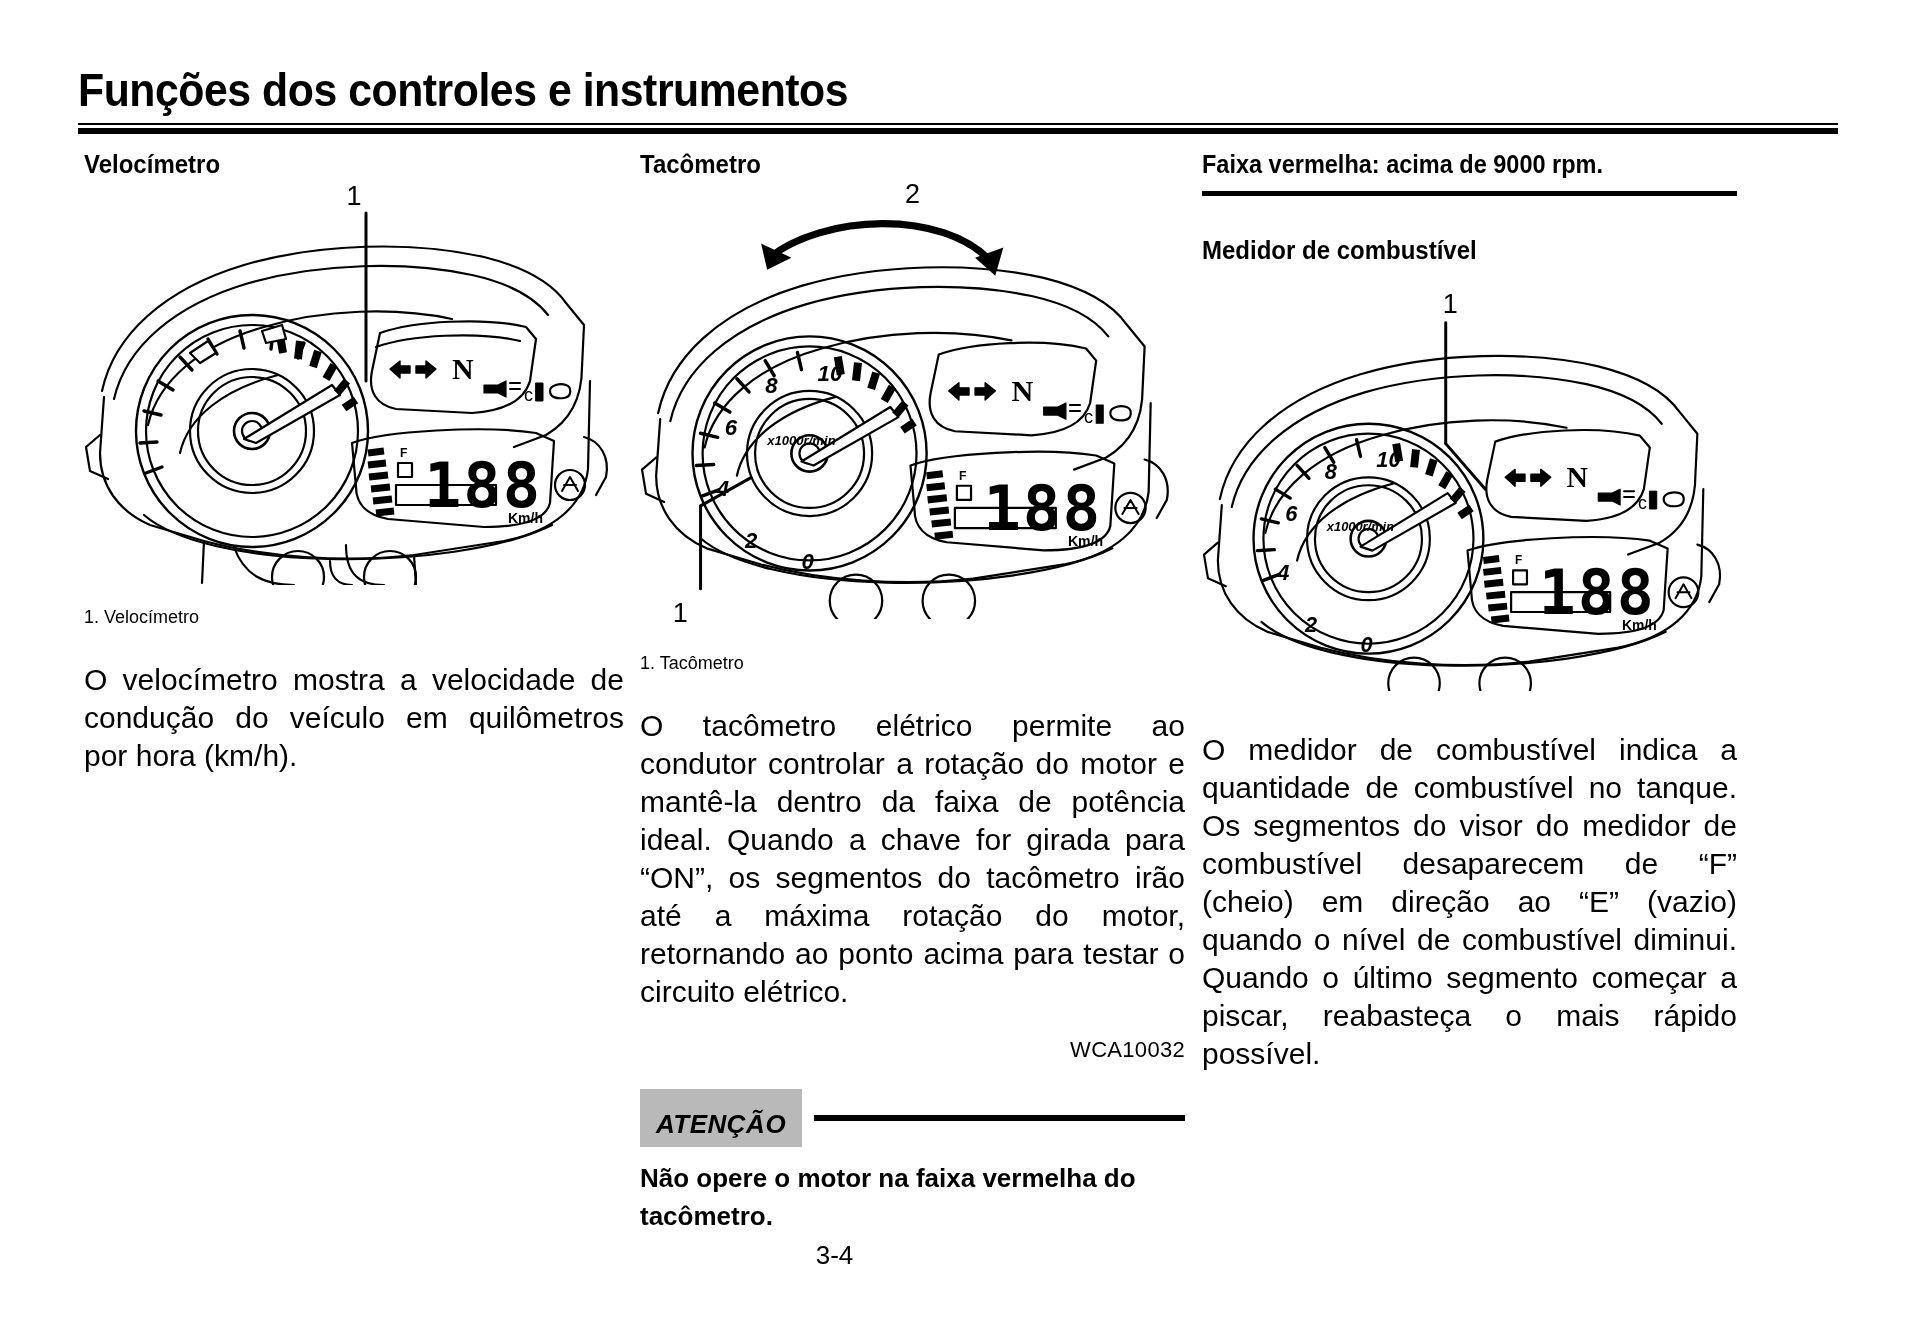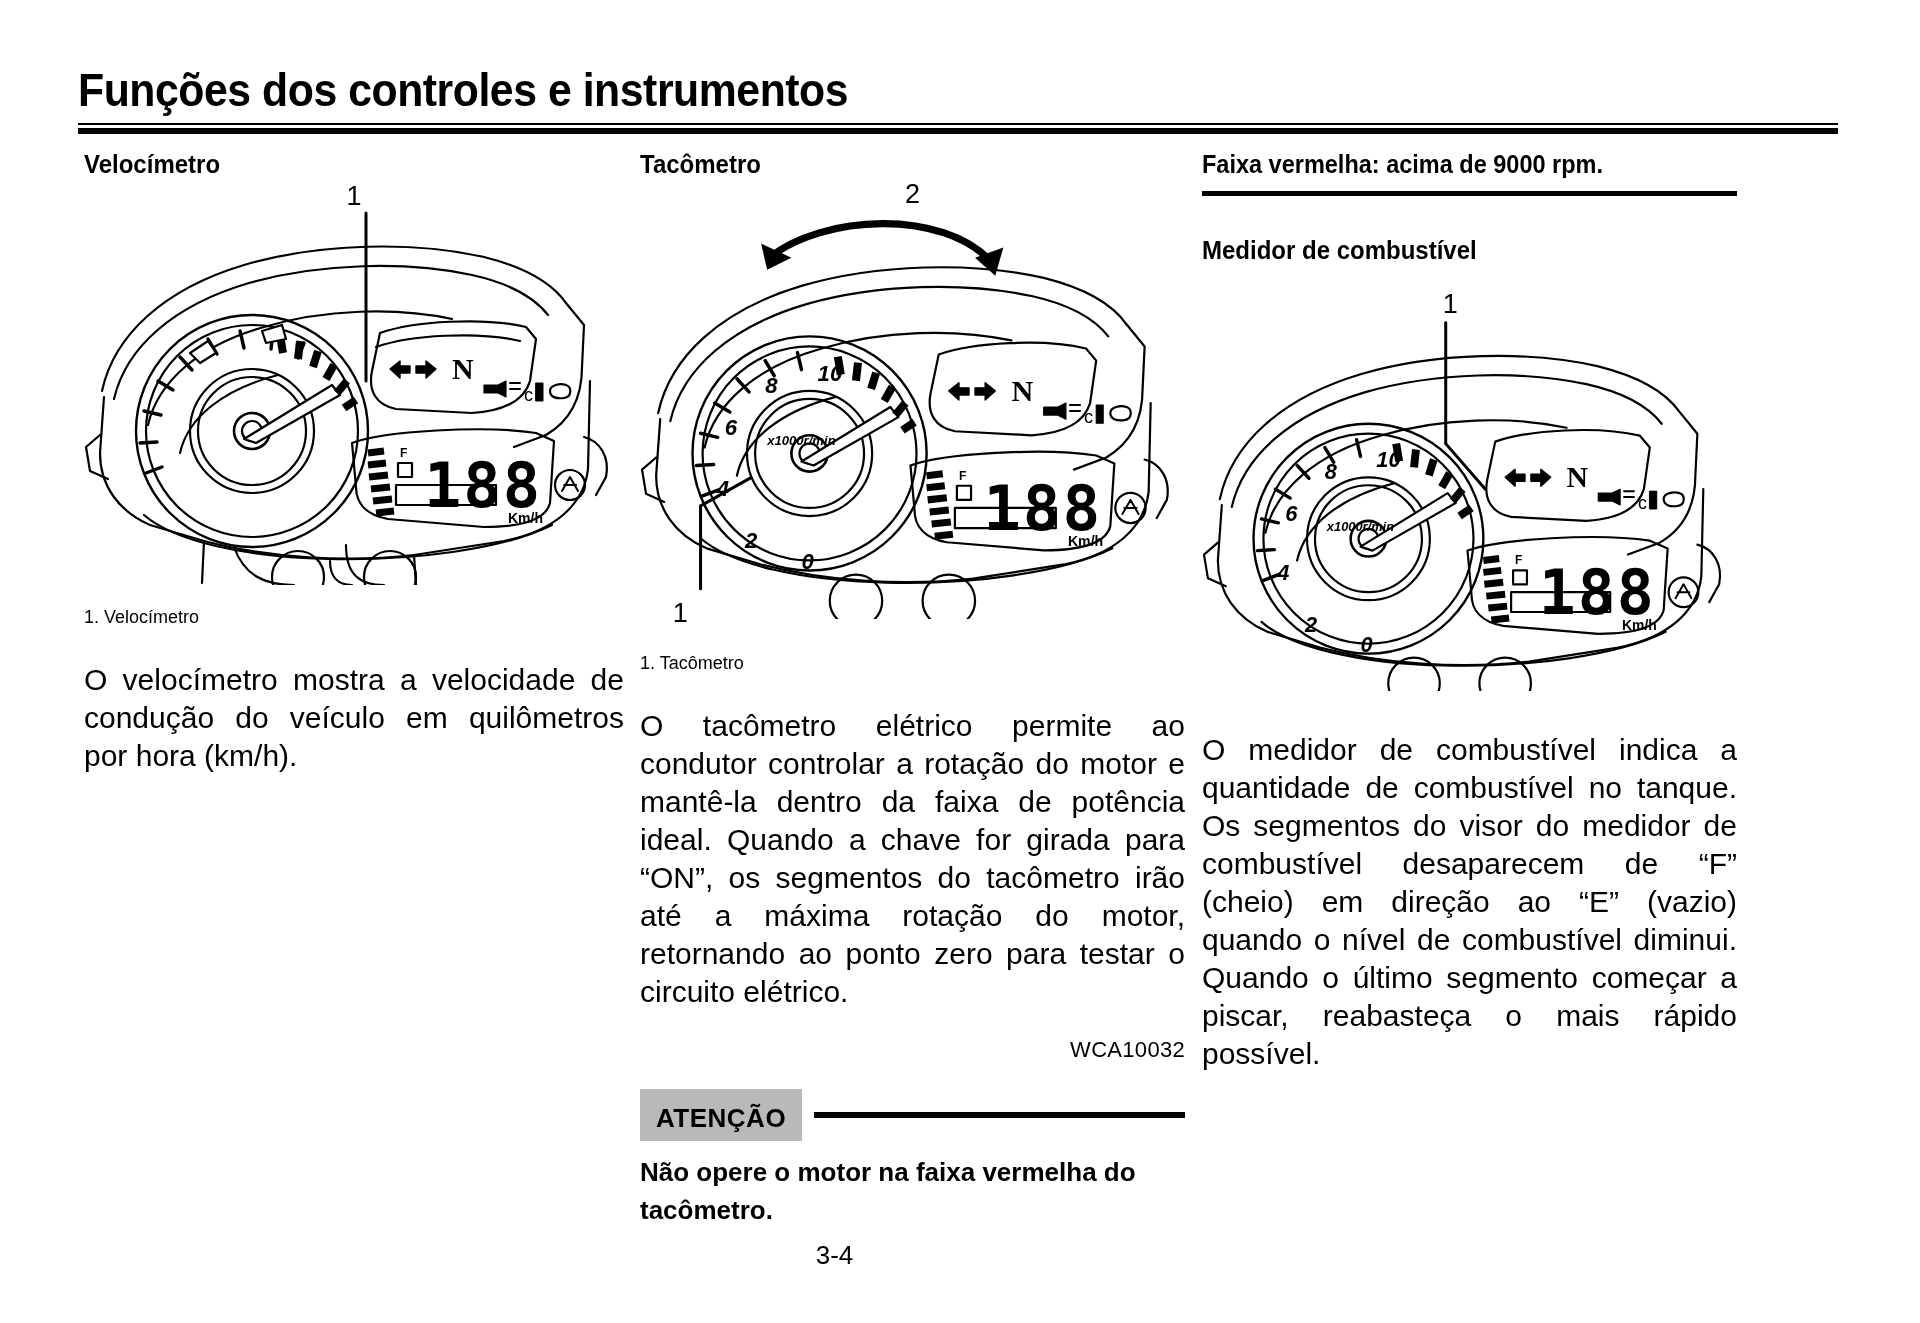--- a/index.html
+++ b/index.html
@@ -56,22 +56,22 @@
   .gap-l{height:40px;}
 
   
   .fig{position:relative;width:100%;}
   .fig svg{display:block;width:100%;height:auto;}
 
   
   .atten-wrap{position:relative;display:flex;align-items:center;margin-bottom:12px;}
   .atten-tag{
     background:#b9b9b9;
-    font-size:26px;font-weight:bold;
-    padding:14px 16px 7px 16px;
+    font-size:26px;font-weight:bold;font-style:italic;
+    padding:20px 16px 7px 16px;
     letter-spacing:0.5px;
     white-space:nowrap;
   }
   .atten-rule{flex:1;height:6px;background:#000;margin-left:12px;}
   p.atten-text{
     font-size:26px;line-height:38px;margin:0;font-weight:bold;
     text-align:left;
   }
 
   .wca{
@@ -295,21 +295,21 @@
           <path d="M500 272 C516 276 526 292 522 312 L512 330"></path>
         </g>
       </svg>
       <div style="position:absolute;left:50%;top:-6px;transform:translateX(-50%);font-size:27px;">2</div>
       <div style="position:absolute;left:6%;bottom:-10px;font-size:27px;">1</div>
     </div>
 
     <div class="gap-m"></div>
     <p class="cap">1.  Tacômetro</p>
     <div class="gap-m"></div>
-    <p class="body">O tacômetro elétrico permite ao condutor controlar a rotação do motor e mantê-la dentro da faixa de potência ideal. Quando a chave for girada para “ON”, os segmentos do tacômetro irão até a máxima rotação do motor, retornando ao ponto zero para testar o circuito elétrico.</p>
+    <p class="body">O tacômetro elétrico permite ao condutor controlar a rotação do motor e mantê-la dentro da faixa de potência ideal. Quando a chave for girada para “ON”, os segmentos do tacômetro irão até a máxima rotação do motor, retornando ao ponto acima para testar o circuito elétrico.</p>
     <div class="gap-m"></div>
     <p class="wca">WCA10032</p>
     <div class="gap-m"></div>
 
     <div class="atten-wrap">
       <span class="atten-tag">ATENÇÃO</span>
       <span class="atten-rule"></span>
     </div>
     <p class="atten-text">Não opere o motor na faixa vermelha do tacômetro.</p>
   </div>

